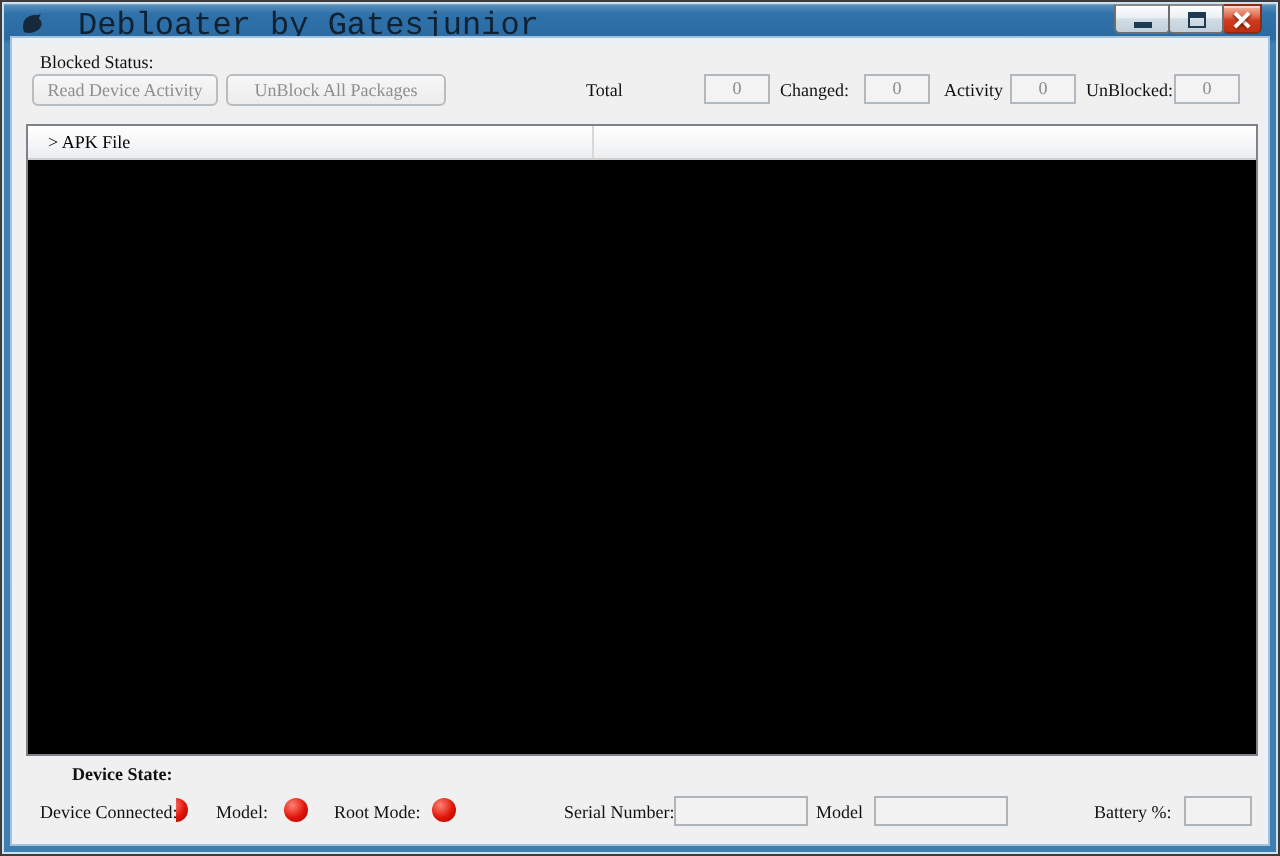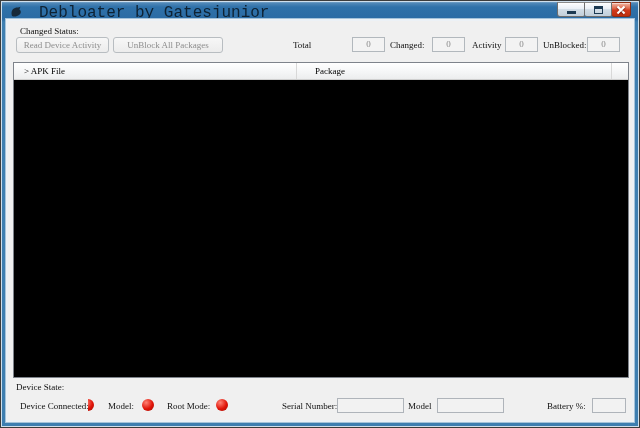--- a/index.html
+++ b/index.html
@@ -84,21 +84,21 @@
     height:17px; flex:0 0 17px; display:flex;
     background:linear-gradient(180deg,#ffffff 0%,#f5f6f7 55%,#ecedee 100%);
     border-bottom:1px solid #cfcfcf; color:#000;
   }
   .th { line-height:16px; font-size:9px; overflow:hidden; }
   .th-apk { width:283px; border-right:1px solid #d8d8d8; padding-left:10px; }
   .th-package { width:315px; border-right:1px solid #d8d8d8; padding-left:18px; }
   .th-fill { flex:1; }
   .pkg-body { flex:1; background:#000; }
 
-  .lbl-devstate { left:8px; top:361px; }
+  .lbl-devstate { left:28px; top:361px;font-weight:bold; }
   .bot-lbl { top:380px; }
   .lbl-connected { left:12px; } .lbl-synced { left:100px; } .lbl-root { left:159px; }
   .lbl-serial { left:274px; } .lbl-model { left:400px; } .lbl-battery { left:539px; }
   .led {
     position:absolute; top:378px; width:12px; height:12px; border-radius:50%;
     background:radial-gradient(circle at 35% 30%,#ff8274 0%,#e01408 55%,#9e0c03 100%);
   }
   .led-synced { left:134px; } .led-root { left:208px; }
   .led-half { position:absolute; left:80px; top:378px; width:6px; height:12px; overflow:hidden; }
   .led-half .led { position:absolute; left:-6px; top:0; }
@@ -129,42 +129,39 @@
         <span class="g-max"></span>
       </div>
       <div class="wc wc-close">
         <span class="g-close"></span>
       </div>
     </div>
   </div>
 
   <div class="client">
 
-    <span class="abs lbl-activity">Changed Status:</span>
+    <span class="abs lbl-activity">Blocked Status:</span>
 
     <button class="btn btn-read" disabled="">Read Device Activity</button>
     <button class="btn btn-unblock" disabled="">UnBlock All Packages</button>
 
     <span class="abs ctr-lbl lbl-total">Total</span>
     <div class="ctr-box box-total">0</div>
     <span class="abs ctr-lbl lbl-changed">Changed:</span>
     <div class="ctr-box box-changed">0</div>
     <span class="abs ctr-lbl lbl-blocked">Activity</span>
     <div class="ctr-box box-blocked">0</div>
     <span class="abs ctr-lbl lbl-unblocked">UnBlocked:</span>
     <div class="ctr-box box-unblocked">0</div>
 
     <div class="pkg-table">
       <div class="pkg-head">
         <div class="th th-apk">
           <span>&gt;</span>
           <span>APK File</span>
-        </div>
-        <div class="th th-package">
-          <span>Package</span>
         </div>
         <div class="th th-fill"></div>
       </div>
       <div class="pkg-body"></div>
     </div>
 
     <span class="abs lbl-devstate">Device State:</span>
 
     <span class="abs bot-lbl lbl-connected">Device Connected:</span>
     <div class="led-half">

